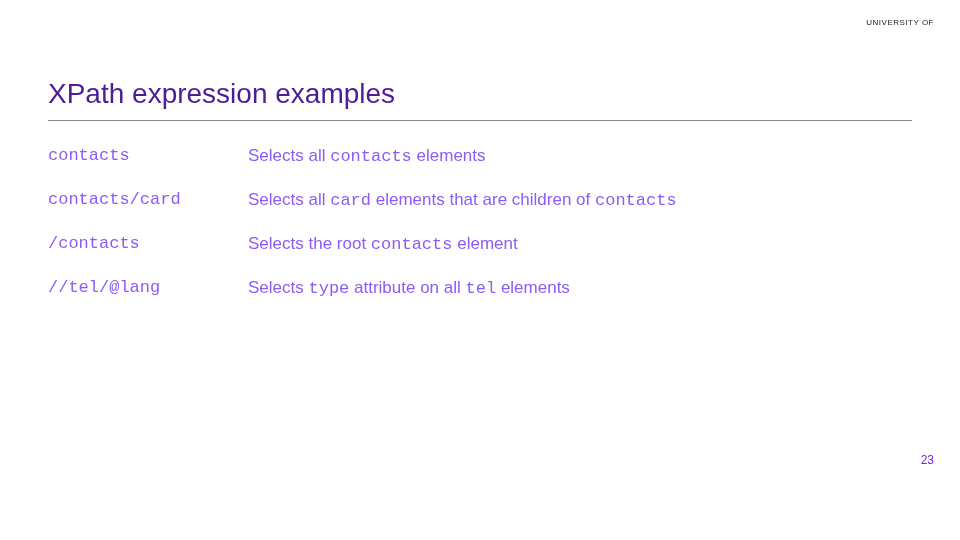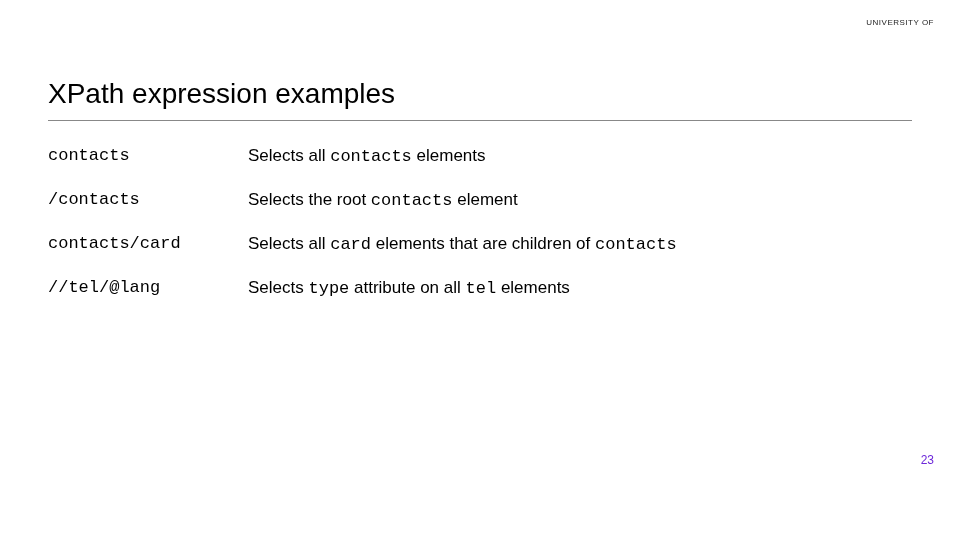--- a/index.html
+++ b/index.html
@@ -2,24 +2,24 @@
 <html><head>
 <meta charset="utf-8">
 <style>
   * { margin: 0; padding: 0; box-sizing: border-box; }
   html, body { width: 960px; height: 540px; background: #fff; font-family: "Lucida Sans", "Lucida Grande", Verdana, sans-serif; color: #222; }
   .slide { position: relative; width: 960px; height: 483px; padding: 46px 48px 28px 48px; }
   .logo { position: absolute; top: 18px; right: 26px; text-align: right; }
   .logo-top { font-size: 8px; letter-spacing: 0.5px; color: #222; }
   .logo-main { font-family: Georgia, "Times New Roman", serif; font-size: 21px; color: #005C84; line-height: 1; }
   .logo-main .s { color: #005C84; }
-  .title { font-size: 28px; font-weight: 400; color: #000000; margin-top: 32px; margin-bottom: 10px; }
+  .title { font-size: 28px; font-weight: 400; color: #4c1d95; margin-top: 32px; margin-bottom: 10px; }
   .rule { border: none; border-bottom: 1px solid #888; margin-bottom: 18px; }
   table.ex { border-collapse: collapse; width: 100%; }
-  table.ex td { vertical-align: top; padding: 6px 10px 14px 0; font-size: 17px; line-height: 1.35; color: #000000; }
+  table.ex td { vertical-align: top; padding: 6px 10px 14px 0; font-size: 17px; line-height: 1.35; color: #8b5cf6; }
   table.ex td.col-a { width: 200px; font-family: "Consolas", "Menlo", "Courier New", monospace; font-size: 17px; }
   .mono { font-family: "Consolas", "Menlo", "Courier New", monospace; }
   .pagenum { position: absolute; bottom: 16px; right: 26px; font-size: 12px; color: #6d28d9; }
 </style>
 </head>
 <body>
 
 <div class="slide">
 
   <div class="logo">
@@ -29,26 +29,26 @@
   <h1 class="title">XPath expression examples</h1>
   <hr class="rule">
 
   <table class="ex">
     <tbody>
       <tr>
         <td class="col-a">contacts</td>
         <td><span>Selects all </span><span class="mono">contacts</span><span> elements</span><span class="mono"></span><span></span></td>
       </tr>
       <tr>
+        <td class="col-a">contacts/card</td>
+        <td><span>Selects all </span><span class="mono">card</span><span> elements that are children of </span><span class="mono">contacts</span><span></span></td>
+      </tr>
+      <tr>
         <td class="col-a">/contacts</td>
         <td><span>Selects the root </span><span class="mono">contacts</span><span> element</span><span class="mono"></span><span></span></td>
-      </tr>
-      <tr>
-        <td class="col-a">contacts/card</td>
-        <td><span>Selects all </span><span class="mono">card</span><span> elements that are children of </span><span class="mono">contacts</span><span></span></td>
       </tr>
       <tr>
         <td class="col-a">//tel/@lang</td>
         <td><span>Selects </span><span class="mono">type</span><span> attribute on all </span><span class="mono">tel</span><span> elements</span></td>
       </tr>
     </tbody>
   </table>
 
   <div class="pagenum">23</div>
 </div>

